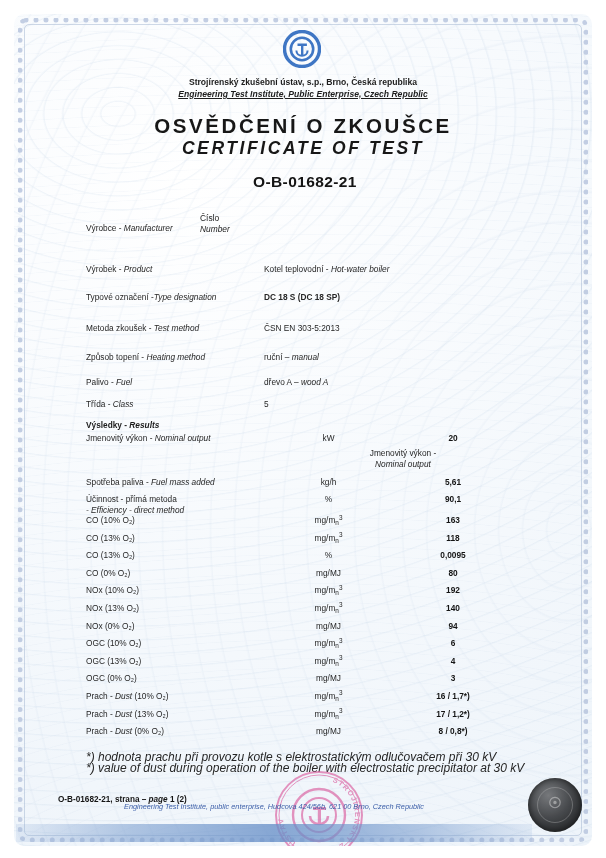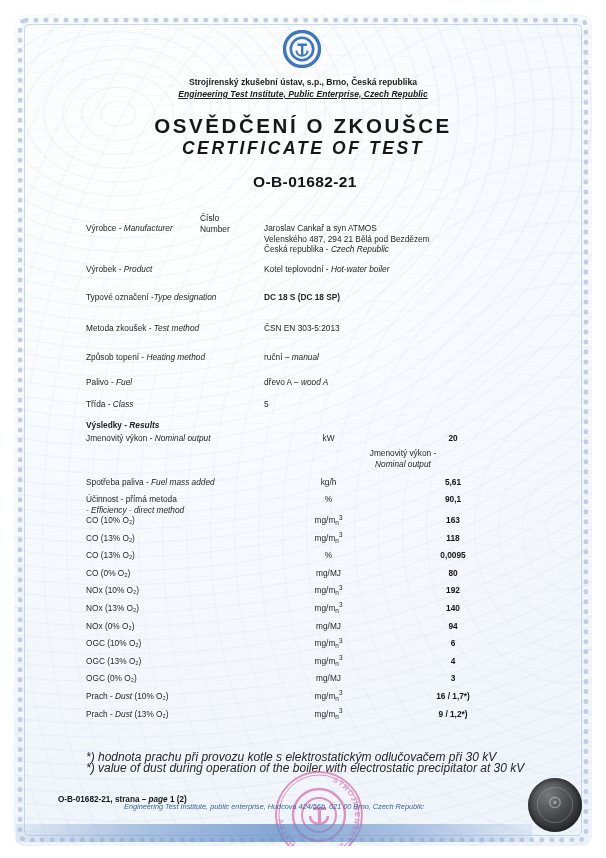--- a/index.html
+++ b/index.html
@@ -87,21 +87,21 @@
     position: absolute; left: 0; right: 0; top: 124px;
     text-align: center;
     font-size: 17.5px; font-weight: bold; font-style: italic;
     letter-spacing: 2.6px; color: #171717;
   }
 
   .num-label {
     position: absolute; left: 186px; top: 159px;
     font-size: 8.4px; line-height: 10.5px; color: #222; margin-top: 40px;
   }
-  .num-label .en { }
+  .num-label .en { font-style: italic; }
   .num-value {
     position: absolute; left: 239px; top: 159px;
     font-size: 15.5px; font-weight: bold; letter-spacing: .4px; color: #141414;
   }
 
   
   .row { position: absolute; font-size: 8.3px; line-height: 10.6px; color: #262626; }
   .lab { left: 72px; }
   .val { left: 250px; }
   .it  { font-style: italic; }
@@ -223,25 +223,20 @@
       <div class="title-cz">OSVĚDČENÍ O ZKOUŠCE</div>
       <div class="title-en">CERTIFICATE OF TEST</div>
 
       <div class="num-label">
         <div>Číslo</div>
         <div class="en">Number</div>
       </div>
       <div class="num-value">O-B-01682-21</div>
 
       <div class="row lab" style="top:209px"><span>Výrobce - </span><span class="it">Manufacturer</span></div>
-      <div class="row val" style="top:209px">
-        <div>Jaroslav Cankař a syn ATMOS</div>
-        <div>Velenského 487,  294 21  Bělá pod Bezdězem</div>
-        <div><span>Česká republika - </span><span class="it">Czech Republic</span></div>
-      </div>
 
       <div class="row lab" style="top:250px"><span>Výrobek - </span><span class="it">Product</span></div>
       <div class="row val" style="top:250px"><span>Kotel teplovodní - </span><span class="it">Hot-water boiler</span></div>
 
       <div class="row lab" style="top:278px"><span>Typové označení -</span><span class="it">Type designation</span></div>
       <div class="row val bold" style="top:278px">DC 18 S (DC 18 SP)</div>
 
       <div class="row lab" style="top:309px"><span>Metoda zkoušek - </span><span class="it">Test method</span></div>
       <div class="row val" style="top:309px">ČSN EN 303-5:2013</div>
 
@@ -330,21 +325,26 @@
               <td class="c-val">3</td>
             </tr>
             <tr>
               <td class="c-name">Prach - <span style="font-style:italic">Dust</span> (10% O₂)</td>
               <td class="c-unit">mg/m<sub>n</sub><sup>3</sup></td>
               <td class="c-val">16 / 1,7*)</td>
             </tr>
             <tr>
               <td class="c-name">Prach - <span style="font-style:italic">Dust</span> (13% O₂)</td>
               <td class="c-unit">mg/m<sub>n</sub><sup>3</sup></td>
-              <td class="c-val">9 / 1,2*)</td>
+              <td class="c-val">17 / 1,2*)</td>
+            </tr>
+            <tr>
+              <td class="c-name">Prach - <span style="font-style:italic">Dust</span> (0% O₂)</td>
+              <td class="c-unit">mg/MJ</td>
+              <td class="c-val">8 / 0,8*)</td>
             </tr>
           </tbody>
       </table>
 
       <div class="colhead">
         <div>Jmenovitý výkon -</div>
         <div class="en">Nominal output</div>
       </div>
 
       <div class="notes">

